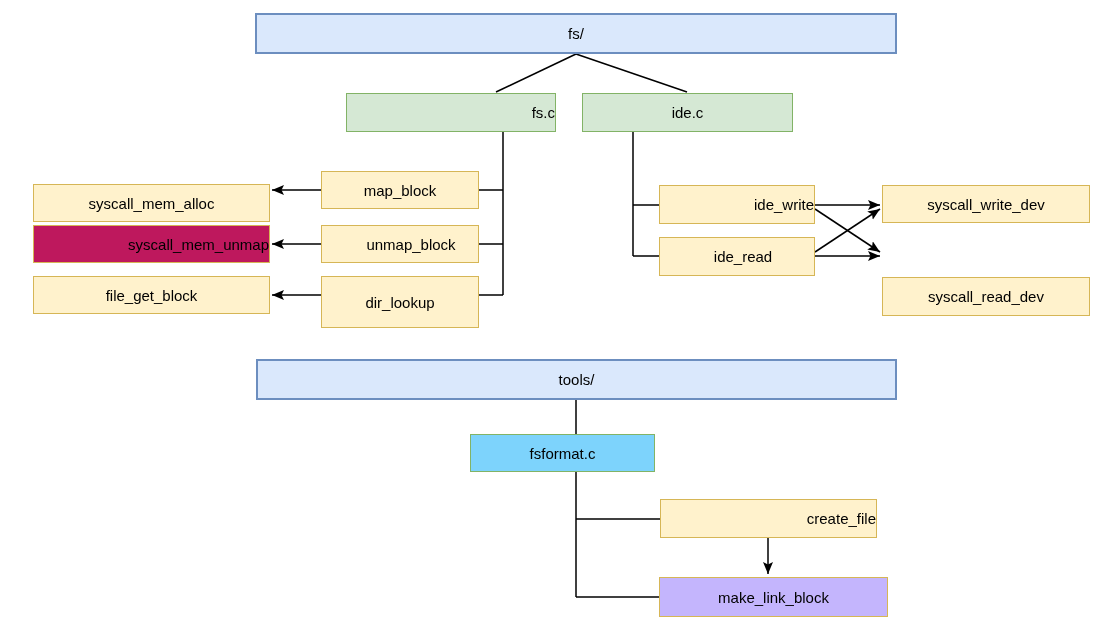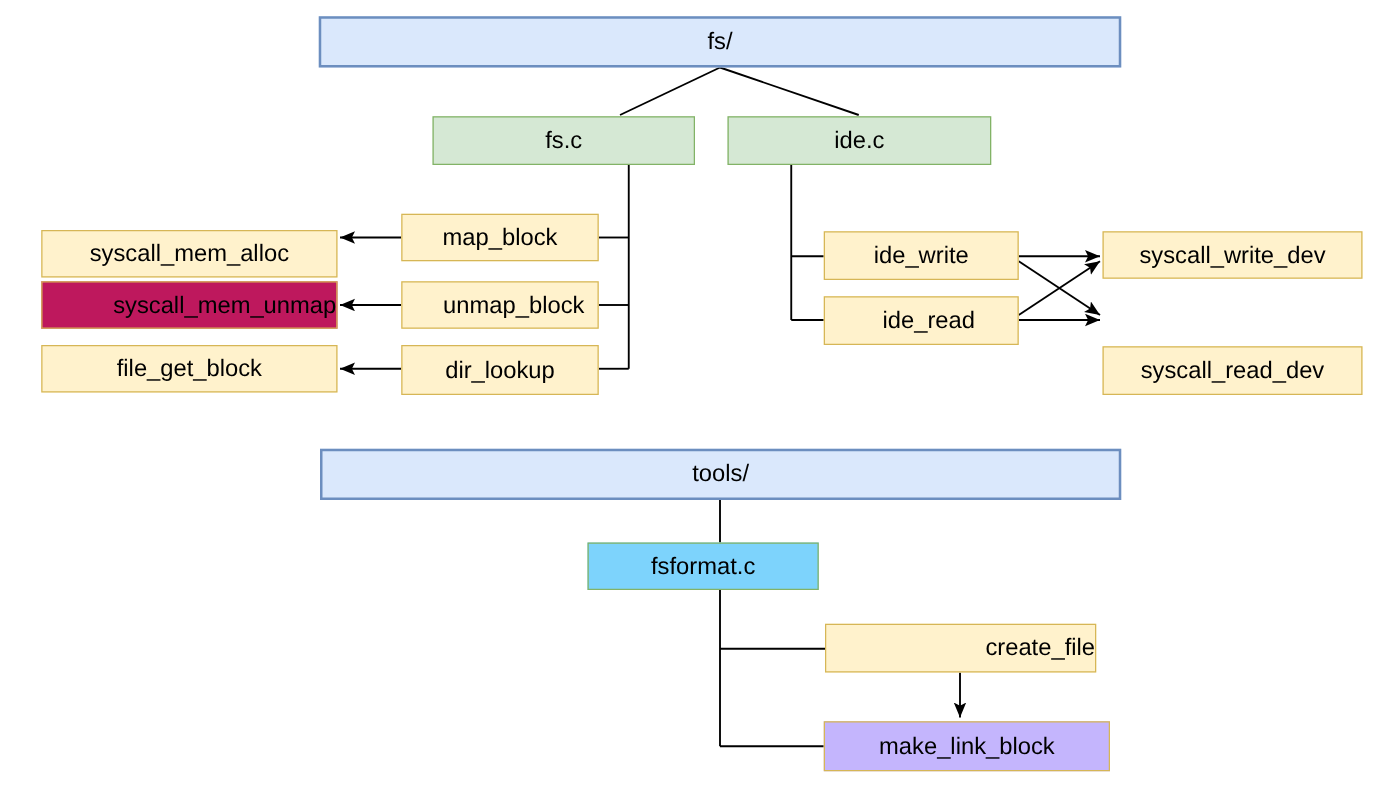--- a/index.html
+++ b/index.html
@@ -22,21 +22,21 @@
     width: 1118px;
     height: 629px;
     pointer-events: none;
   }
   .node {
     position: absolute;
     box-sizing: border-box;
     display: flex;
     align-items: center;
     justify-content: center;
-    font-size: 19px;
+    font-size: 15px;
     color: #000000;
     white-space: nowrap;
     line-height: 1;
   }
   .node.dir  { border: 2px solid; }
   .node.file { border: 1.5px solid; }
   .node.func { border: 1.5px solid; }
 </style>
 </head>
 <body>
@@ -69,45 +69,45 @@
         <polyline points="576,472 576,597" fill="none" stroke="#000000" stroke-width="1.5"></polyline>
         <polyline points="576,519 660,519" fill="none" stroke="#000000" stroke-width="1.5"></polyline>
         <polyline points="576,597 659,597" fill="none" stroke="#000000" stroke-width="1.5"></polyline>
         <polyline points="768,538 768,574" fill="none" stroke="#000000" stroke-width="1.5" marker-end="url(#arrowhead)"></polyline>
       </g>
   </svg>
   <div id="nodes">
       <div class="node dir" style="left: 255px; top: 13px; width: 642px; height: 41px; background: rgb(218, 232, 252); border-color: rgb(108, 142, 191);">
         <span>fs/</span>
       </div>
-      <div class="node file" style="left: 346px; top: 93px; width: 210px; height: 39px; background: rgb(213, 232, 212); border-color: rgb(130, 179, 102);">
+      <div class="node file" style="left: 346px; top: 93px; width: 210px; height: 39px; background: rgb(213, 232, 212); border-color: rgb(130, 179, 102); justify-content: flex-end;">
         <span>fs.c</span>
       </div>
       <div class="node file" style="left: 582px; top: 93px; width: 211px; height: 39px; background: rgb(213, 232, 212); border-color: rgb(130, 179, 102);">
         <span>ide.c</span>
       </div>
       <div class="node func" style="left: 33px; top: 171px; width: 237px; height: 38px; background: rgb(255, 242, 204); border-color: rgb(214, 182, 86); margin-top: 13px;">
         <span>syscall_mem_alloc</span>
       </div>
       <div class="node func" style="left: 321px; top: 171px; width: 158px; height: 38px; background: rgb(255, 242, 204); border-color: rgb(214, 182, 86);">
         <span>map_block</span>
       </div>
       <div class="node func" style="left: 33px; top: 225px; width: 237px; height: 38px; background: #be185d; border-color: rgb(214, 182, 86); justify-content: flex-end;">
         <span>syscall_mem_unmap</span>
       </div>
       <div class="node func" style="left: 321px; top: 225px; width: 158px; height: 38px; background: rgb(255, 242, 204); border-color: rgb(214, 182, 86); padding-left: 22px;">
         <span>unmap_block</span>
       </div>
       <div class="node func" style="left: 33px; top: 276px; width: 237px; height: 38px; background: rgb(255, 242, 204); border-color: rgb(214, 182, 86);">
         <span>file_get_block</span>
       </div>
-      <div class="node func" style="left: 321px; top: 276px; width: 158px; height: 40px; background: rgb(255, 242, 204); border-color: rgb(214, 182, 86);">
+      <div class="node func" style="left: 321px; top: 276px; width: 158px; height: 52px; background: rgb(255, 242, 204); border-color: rgb(214, 182, 86);">
         <span>dir_lookup</span>
       </div>
-      <div class="node func" style="left: 659px; top: 185px; width: 156px; height: 39px; background: rgb(255, 242, 204); border-color: rgb(214, 182, 86);">
+      <div class="node func" style="left: 659px; top: 185px; width: 156px; height: 39px; background: rgb(255, 242, 204); border-color: rgb(214, 182, 86); justify-content: flex-end;">
         <span>ide_write</span>
       </div>
       <div class="node func" style="left: 659px; top: 237px; width: 156px; height: 39px; background: rgb(255, 242, 204); border-color: rgb(214, 182, 86); padding-left: 12px;">
         <span>ide_read</span>
       </div>
       <div class="node func" style="left: 882px; top: 185px; width: 208px; height: 38px; background: rgb(255, 242, 204); border-color: rgb(214, 182, 86);">
         <span>syscall_write_dev</span>
       </div>
       <div class="node func" style="left: 882px; top: 237px; width: 208px; height: 39px; background: rgb(255, 242, 204); border-color: rgb(214, 182, 86); margin-top: 40px;">
         <span>syscall_read_dev</span>

